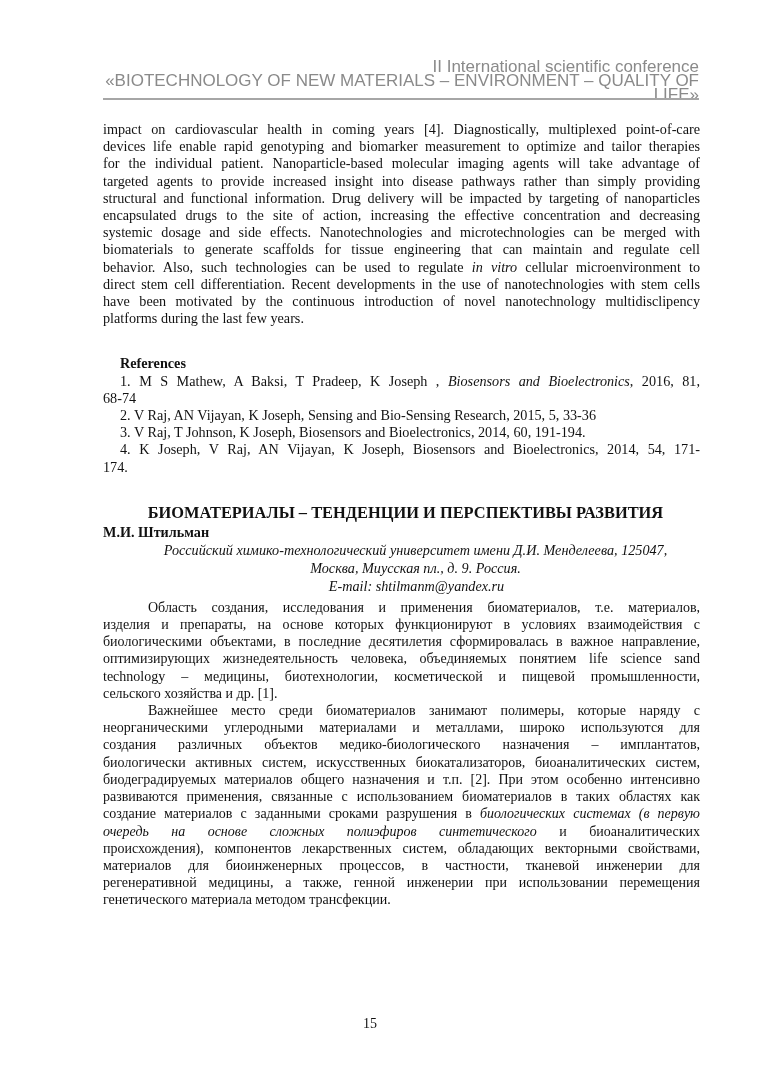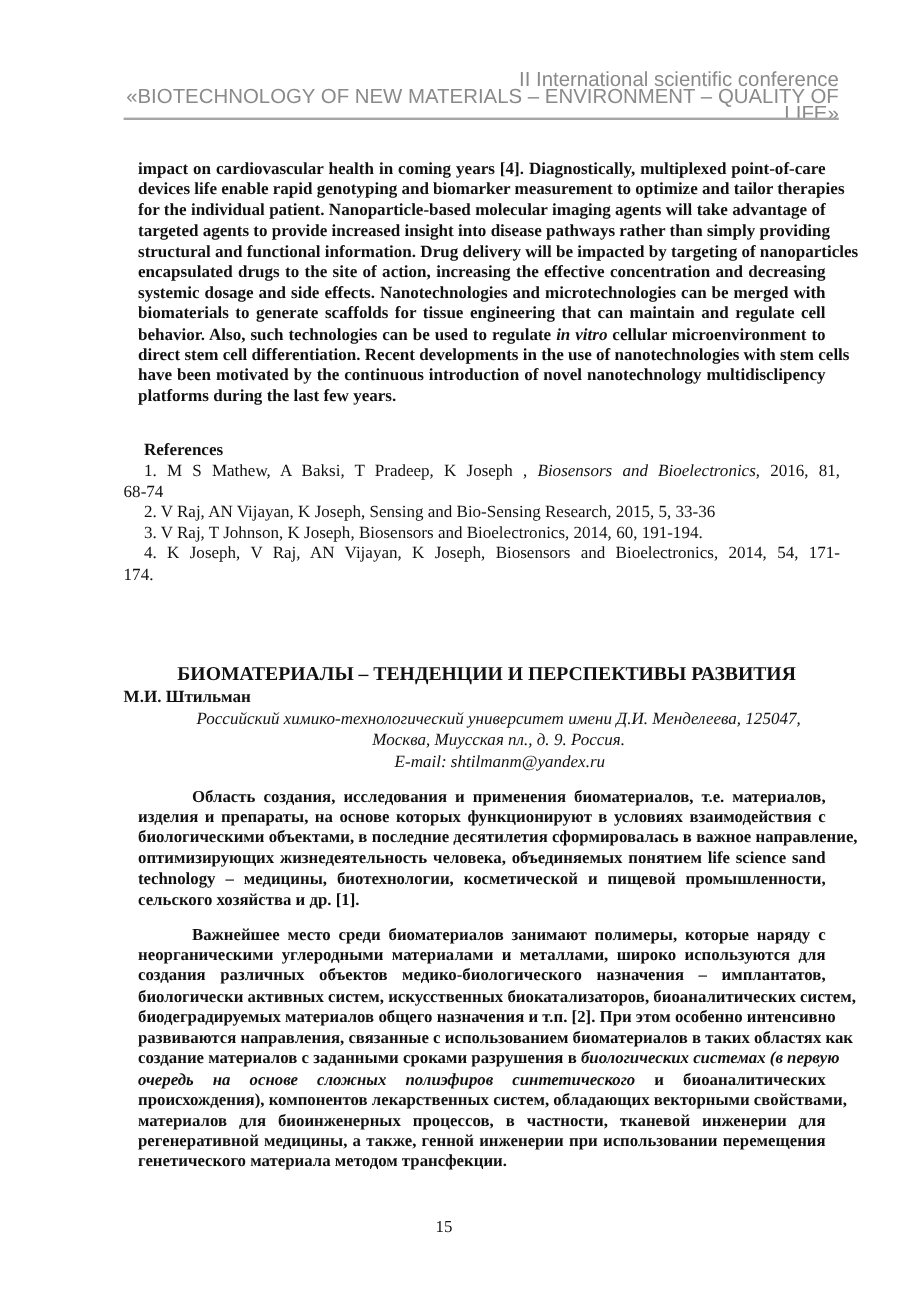--- a/index.html
+++ b/index.html
@@ -36,24 +36,23 @@
     }
     .content {
       position: absolute;
       left: 103px;
       top: 121px;
       width: 597px;
       font-size: 14.2px;
       line-height: 17.2px;
     }
     .para {
-      margin: 12px;
+      margin: 0;
       text-align: justify;
       text-align-last: left;
-      font-weight: bold;
     }
     .para .ln {
       display: block;
       text-align: justify;
       text-align-last: justify;
       white-space: nowrap;
     }
     .para .ln.last {
       text-align-last: left;
     }
@@ -69,21 +68,21 @@
       white-space: nowrap;
     }
     .ref-line.ind {
       padding-left: 17px;
     }
     .ref-line.just {
       text-align: justify;
       text-align-last: justify;
     }
     .article-title {
-      margin-top: 64px;
+      margin-top: 27px;
       text-align: center;
       font-weight: bold;
       font-size: 16.4px;
       line-height: 20px;
       padding-left: 8px;
     }
     .author {
       text-align: left;
       font-weight: bold;
       font-size: 14.2px;
@@ -171,21 +170,21 @@
     <span class="ln">technology – медицины, биотехнологии, косметической и пищевой промышленности,</span>
     <span class="ln last">сельского хозяйства и др. [1].</span>
   </div>
 
   <div class="para ru-para">
     <span class="ln first-ind">Важнейшее место среди биоматериалов занимают полимеры, которые наряду с</span>
     <span class="ln">неорганическими углеродными материалами и металлами, широко используются для</span>
     <span class="ln">создания различных объектов медико-биологического назначения – имплантатов,</span>
     <span class="ln">биологически активных систем, искусственных биокатализаторов, биоаналитических систем,</span>
     <span class="ln">биодеградируемых материалов общего назначения и т.п. [2]. При этом особенно интенсивно</span>
-    <span class="ln">развиваются направления, связанные с использованием биоматериалов в таких областях как</span>
+    <span class="ln">развиваются применения, связанные с использованием биоматериалов в таких областях как</span>
     <span class="ln"><span>создание материалов с заданными сроками разрушения в </span><em>биологических системах (в первую</em></span>
     <span class="ln"><em>очередь на основе сложных полиэфиров синтетического</em><span> и биоаналитических</span></span>
     <span class="ln">происхождения), компонентов лекарственных систем, обладающих векторными свойствами,</span>
     <span class="ln">материалов для биоинженерных процессов, в частности, тканевой инженерии для</span>
     <span class="ln">регенеративной медицины, а также, генной инженерии при использовании перемещения</span>
     <span class="ln last">генетического материала методом трансфекции.</span>
   </div>
 </div>
 
 <div class="page-number">15</div>

